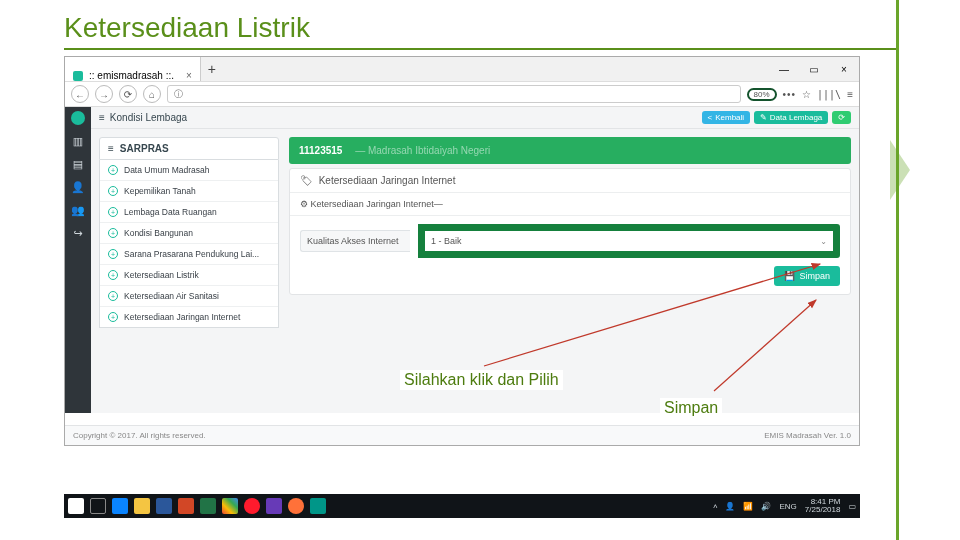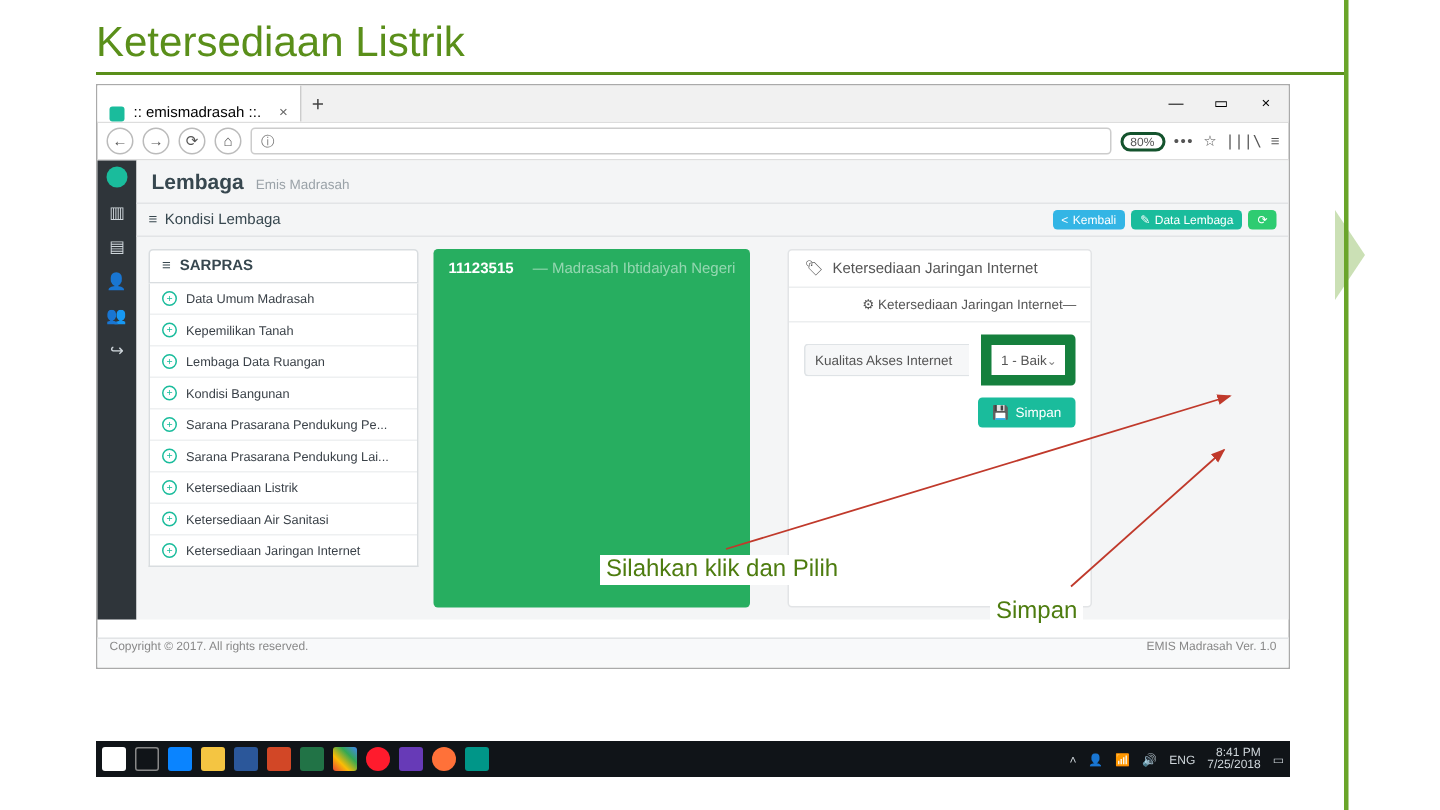--- a/index.html
+++ b/index.html
@@ -33,33 +33,33 @@
 .chip.blue{background:#33b5e5}
 .chip.teal{background:#1abc9c}
 .chip.green{background:#2ecc71}
 .content{flex:1;display:flex;gap:10px;padding:8px}
 .side{width:180px}
 .side-head{border:1px solid #d9dde0;background:#fff;padding:5px 8px;font-size:10px;font-weight:bold;color:#37474f;display:flex;gap:6px;align-items:center;border-radius:3px 3px 0 0}
 .side-list{border:1px solid #d9dde0;border-top:none;background:#fff}
 .side-item{display:flex;align-items:center;gap:6px;padding:5px 8px;font-size:8.5px;color:#3a4148;border-top:1px solid #eef0f1;cursor:pointer}
 .side-item:first-child{border-top:none}
 .ring{width:10px;height:10px;border:1.5px solid #1abc9c;border-radius:50%;display:inline-flex;align-items:center;justify-content:center;font-size:7px;color:#1abc9c;line-height:1}
-.panel{flex:1;display:flex;flex-direction:row;gap:25px}
+.panel{flex:1;display:flex;flex-direction:column;gap:4px}
 .banner{background:#27ae60;color:#fff;border-radius:3px;padding:8px 10px;font-size:10px}
 .banner b{font-weight:bold;margin-right:10px}
 .card{background:#fff;border:1px solid #e2e4e6;border-radius:3px}
 .card-h{padding:6px 10px;font-size:10px;color:#555;border-bottom:1px solid #eceeef;display:flex;align-items:center;gap:6px}
-.card-sub{padding:6px 10px;font-size:9px;color:#555;display:flex;justify-content:flex-end;align-items:center;border-bottom:1px solid #eceeef}
+.card-sub{padding:6px 10px;font-size:9px;color:#555;display:flex;justify-content:flex-start;align-items:center;border-bottom:1px solid #eceeef}
 .card-body{padding:8px 10px;display:flex;flex-direction:column;gap:8px}
 .field{display:flex;align-items:center;gap:8px}
 .field label{width:110px;font-size:9px;color:#555;background:#f6f7f8;border:1px solid #dfe3e6;border-right:none;padding:5px 6px;border-radius:3px 0 0 3px}
 .select{flex:1;border:7px solid #15803d;border-radius:0 3px 3px 0;padding:5px 6px;font-size:9px;color:#555;display:flex;justify-content:space-between;align-items:center;background:#fff}
 .sel-caret{font-size:8px;color:#888}
 .btn-save{align-self:flex-end;background:#1abc9c;color:#fff;border:none;border-radius:3px;padding:5px 10px;font-size:9px;display:flex;align-items:center;gap:4px;cursor:pointer}
-.footer{position:absolute;left:0;right:0;bottom:0;height:20px;background:#f8f9fa;border-top:1px solid #e2e4e6;display:flex;justify-content:space-between;padding:0 8px;font-size:8px;color:#888}
+.footer{position:absolute;left:0;right:0;bottom:0;height:20px;background:#f8f9fa;border-top:1px solid #e2e4e6;display:flex;justify-content:space-between;align-items:center;padding:0 8px;font-size:8px;color:#888}
 .taskbar{position:absolute;left:64px;right:100px;bottom:22px;height:24px;background:#101418;display:flex;align-items:center;padding:0 4px;gap:6px}
 .tb-ico{width:16px;height:16px;border-radius:2px}
 .tb-right{margin-left:auto;display:flex;align-items:center;gap:8px;color:#cfd6db;font-size:8px}
 .callout{position:absolute;background:#fff;font-size:16px;color:#4d7c0f;padding:1px 4px}
 svg.arrows{position:absolute;pointer-events:none}
 .side-accent{position:absolute;right:30px;top:0;width:40px;height:540px}
 .side-accent::before{content:"";position:absolute;left:6px;top:0;width:3px;height:100%;background:#6aa52a}
 .side-accent::after{content:"";position:absolute;left:0;top:140px;width:0;height:0;border-left:20px solid #6aa52a;border-top:30px solid transparent;border-bottom:30px solid transparent;opacity:.35}
 </style>
 </head>
@@ -101,24 +101,20 @@
   <div class="app">
     <div class="rail">
       <span style="width:14px;height:14px;border-radius:50%;background:#1abc9c"></span>
       <span>▥</span>
       <span>▤</span>
       <span>👤</span>
       <span>👥</span>
       <span>↪</span>
     </div>
     <div class="main">
-      <div class="crumb">
-        <b>Lembaga</b>
-        <span>Emis Madrasah</span>
-      </div>
       <div class="bar2">
         <div class="bar2-left">
           <span>≡</span>
           <span>Kondisi Lembaga</span>
         </div>
         <div class="bar2-right">
           <span class="chip blue">&lt; <span>Kembali</span></span>
           <span class="chip teal">✎ <span>Data Lembaga</span></span>
           <span class="chip green">⟳</span>
         </div>
@@ -138,24 +134,20 @@
                 <span class="ring">+</span>
                 <span>Kepemilikan Tanah</span>
               </div>
             <div class="side-item">
                 <span class="ring">+</span>
                 <span>Lembaga Data Ruangan</span>
               </div>
             <div class="side-item">
                 <span class="ring">+</span>
                 <span>Kondisi Bangunan</span>
-              </div>
-            <div class="side-item">
-                <span class="ring">+</span>
-                <span>Sarana Prasarana Pendukung Pe...</span>
               </div>
             <div class="side-item">
                 <span class="ring">+</span>
                 <span>Sarana Prasarana Pendukung Lai...</span>
               </div>
             <div class="side-item">
                 <span class="ring">+</span>
                 <span>Ketersediaan Listrik</span>
               </div>
             <div class="side-item">

